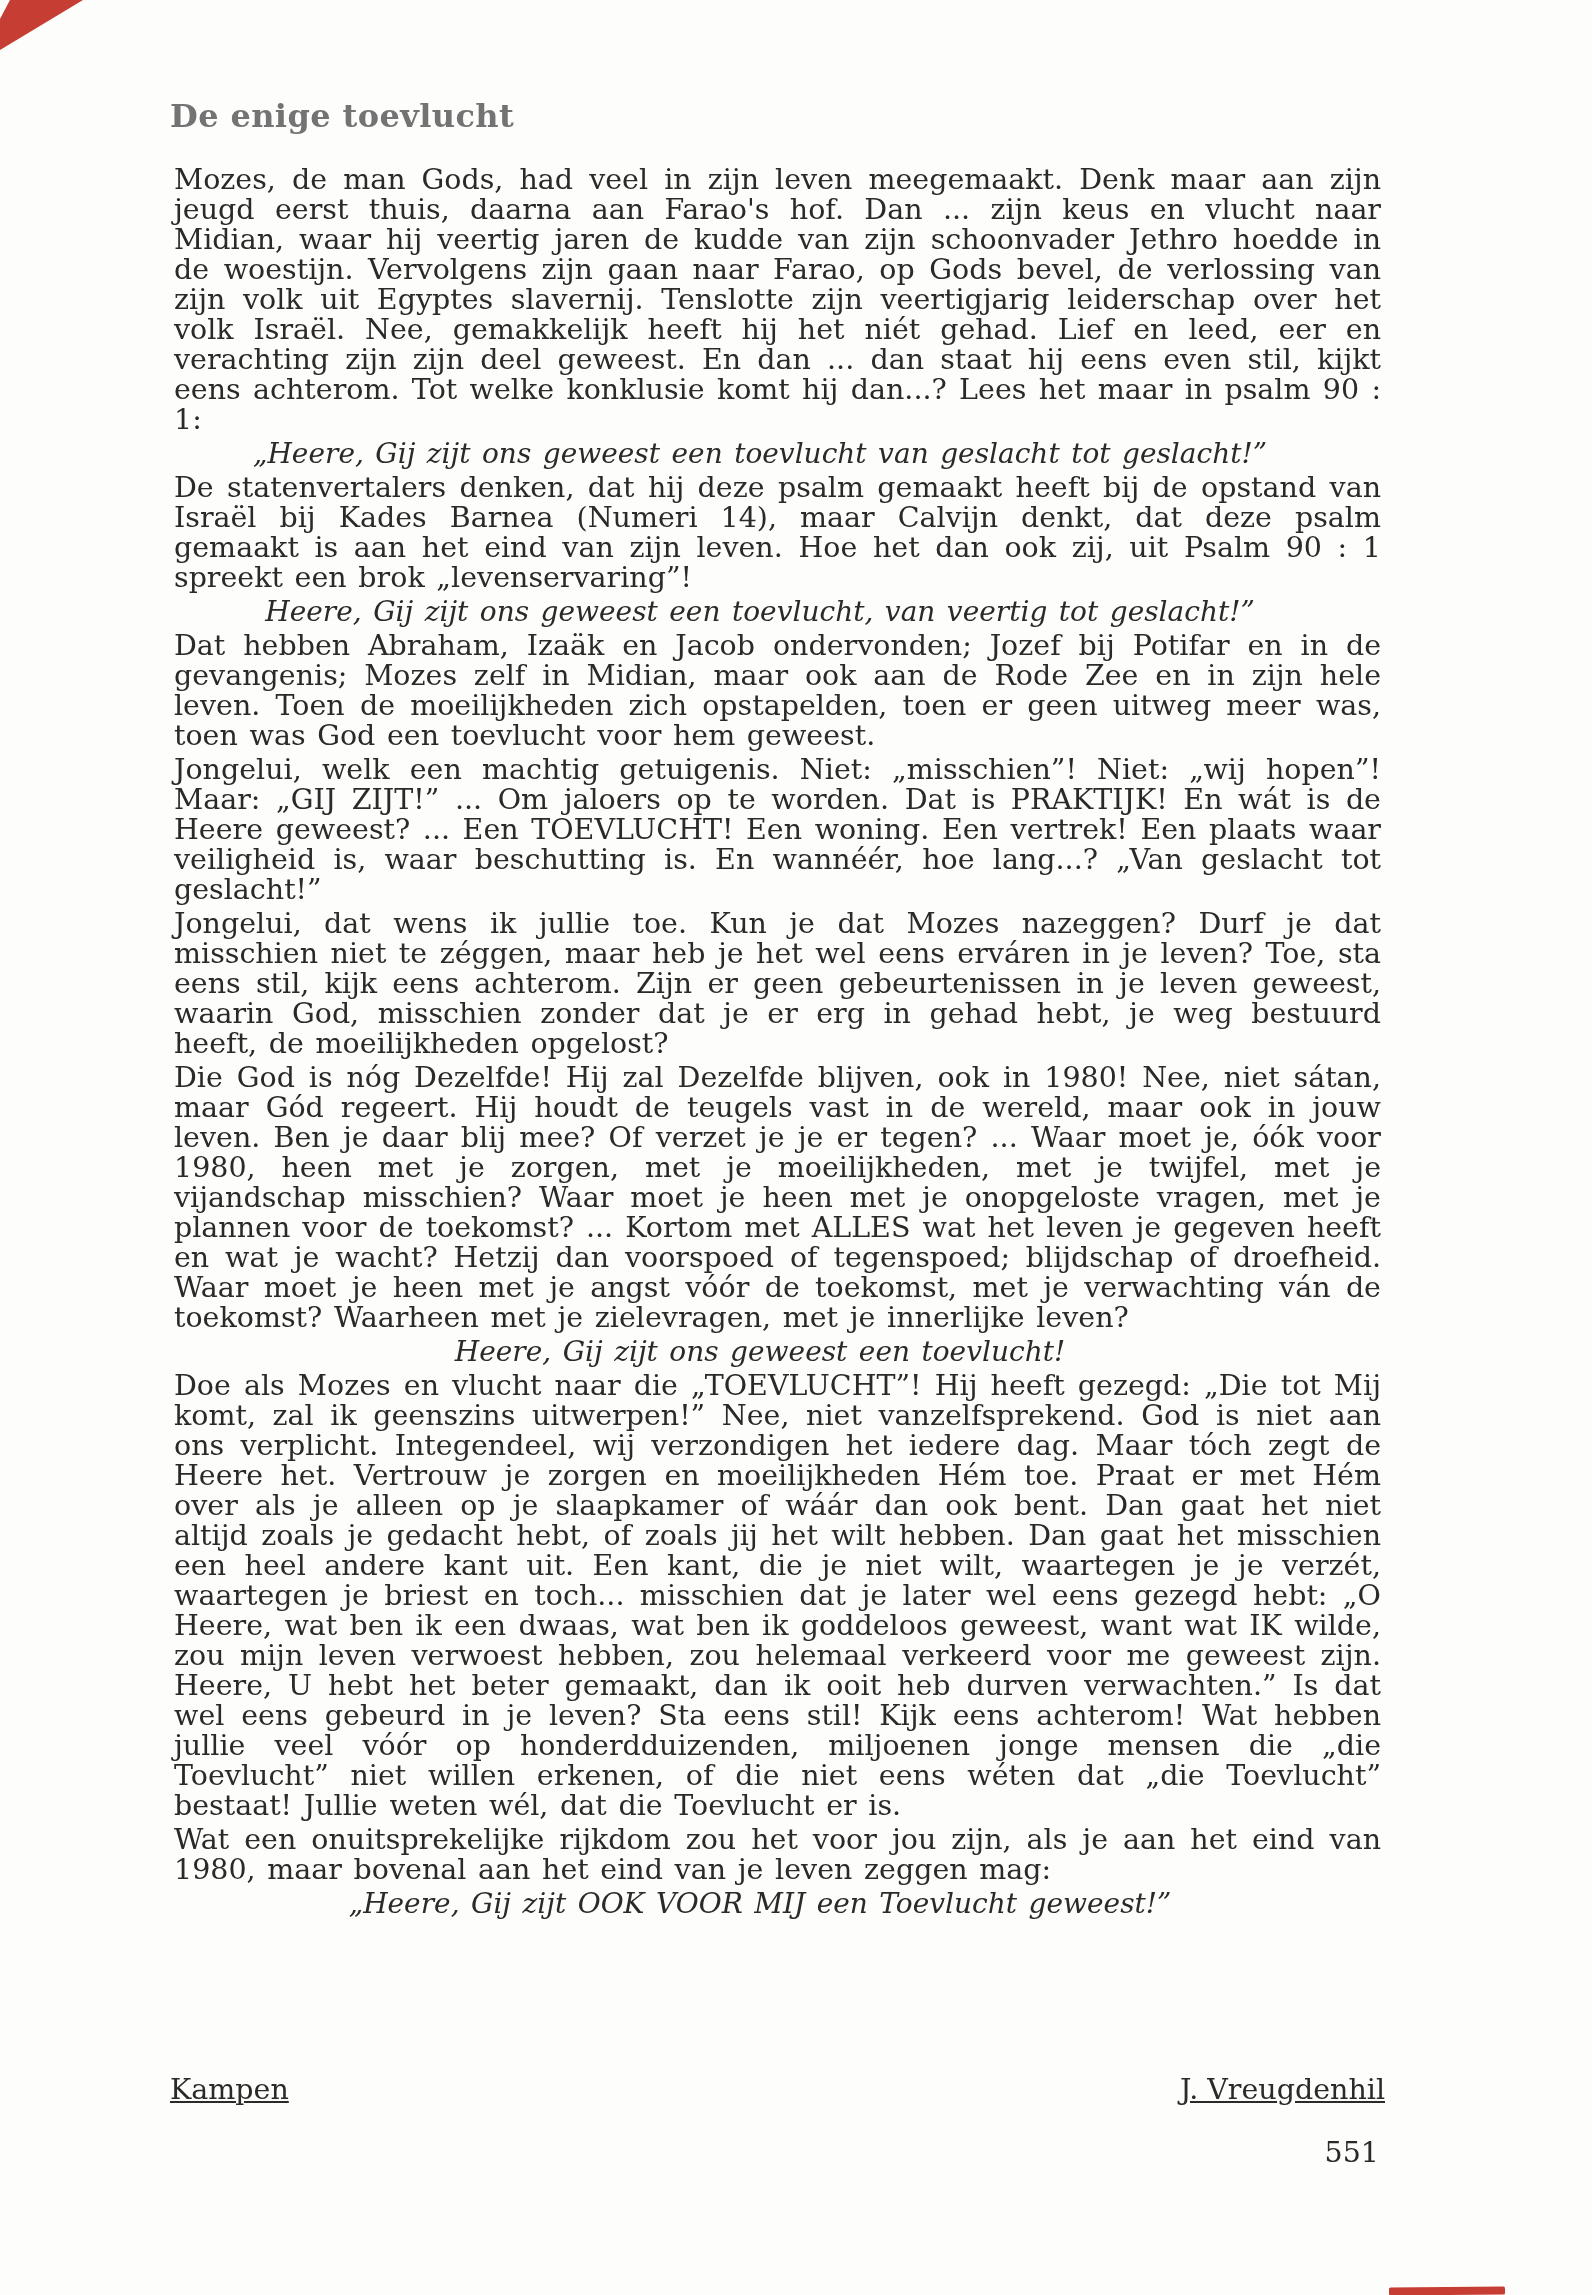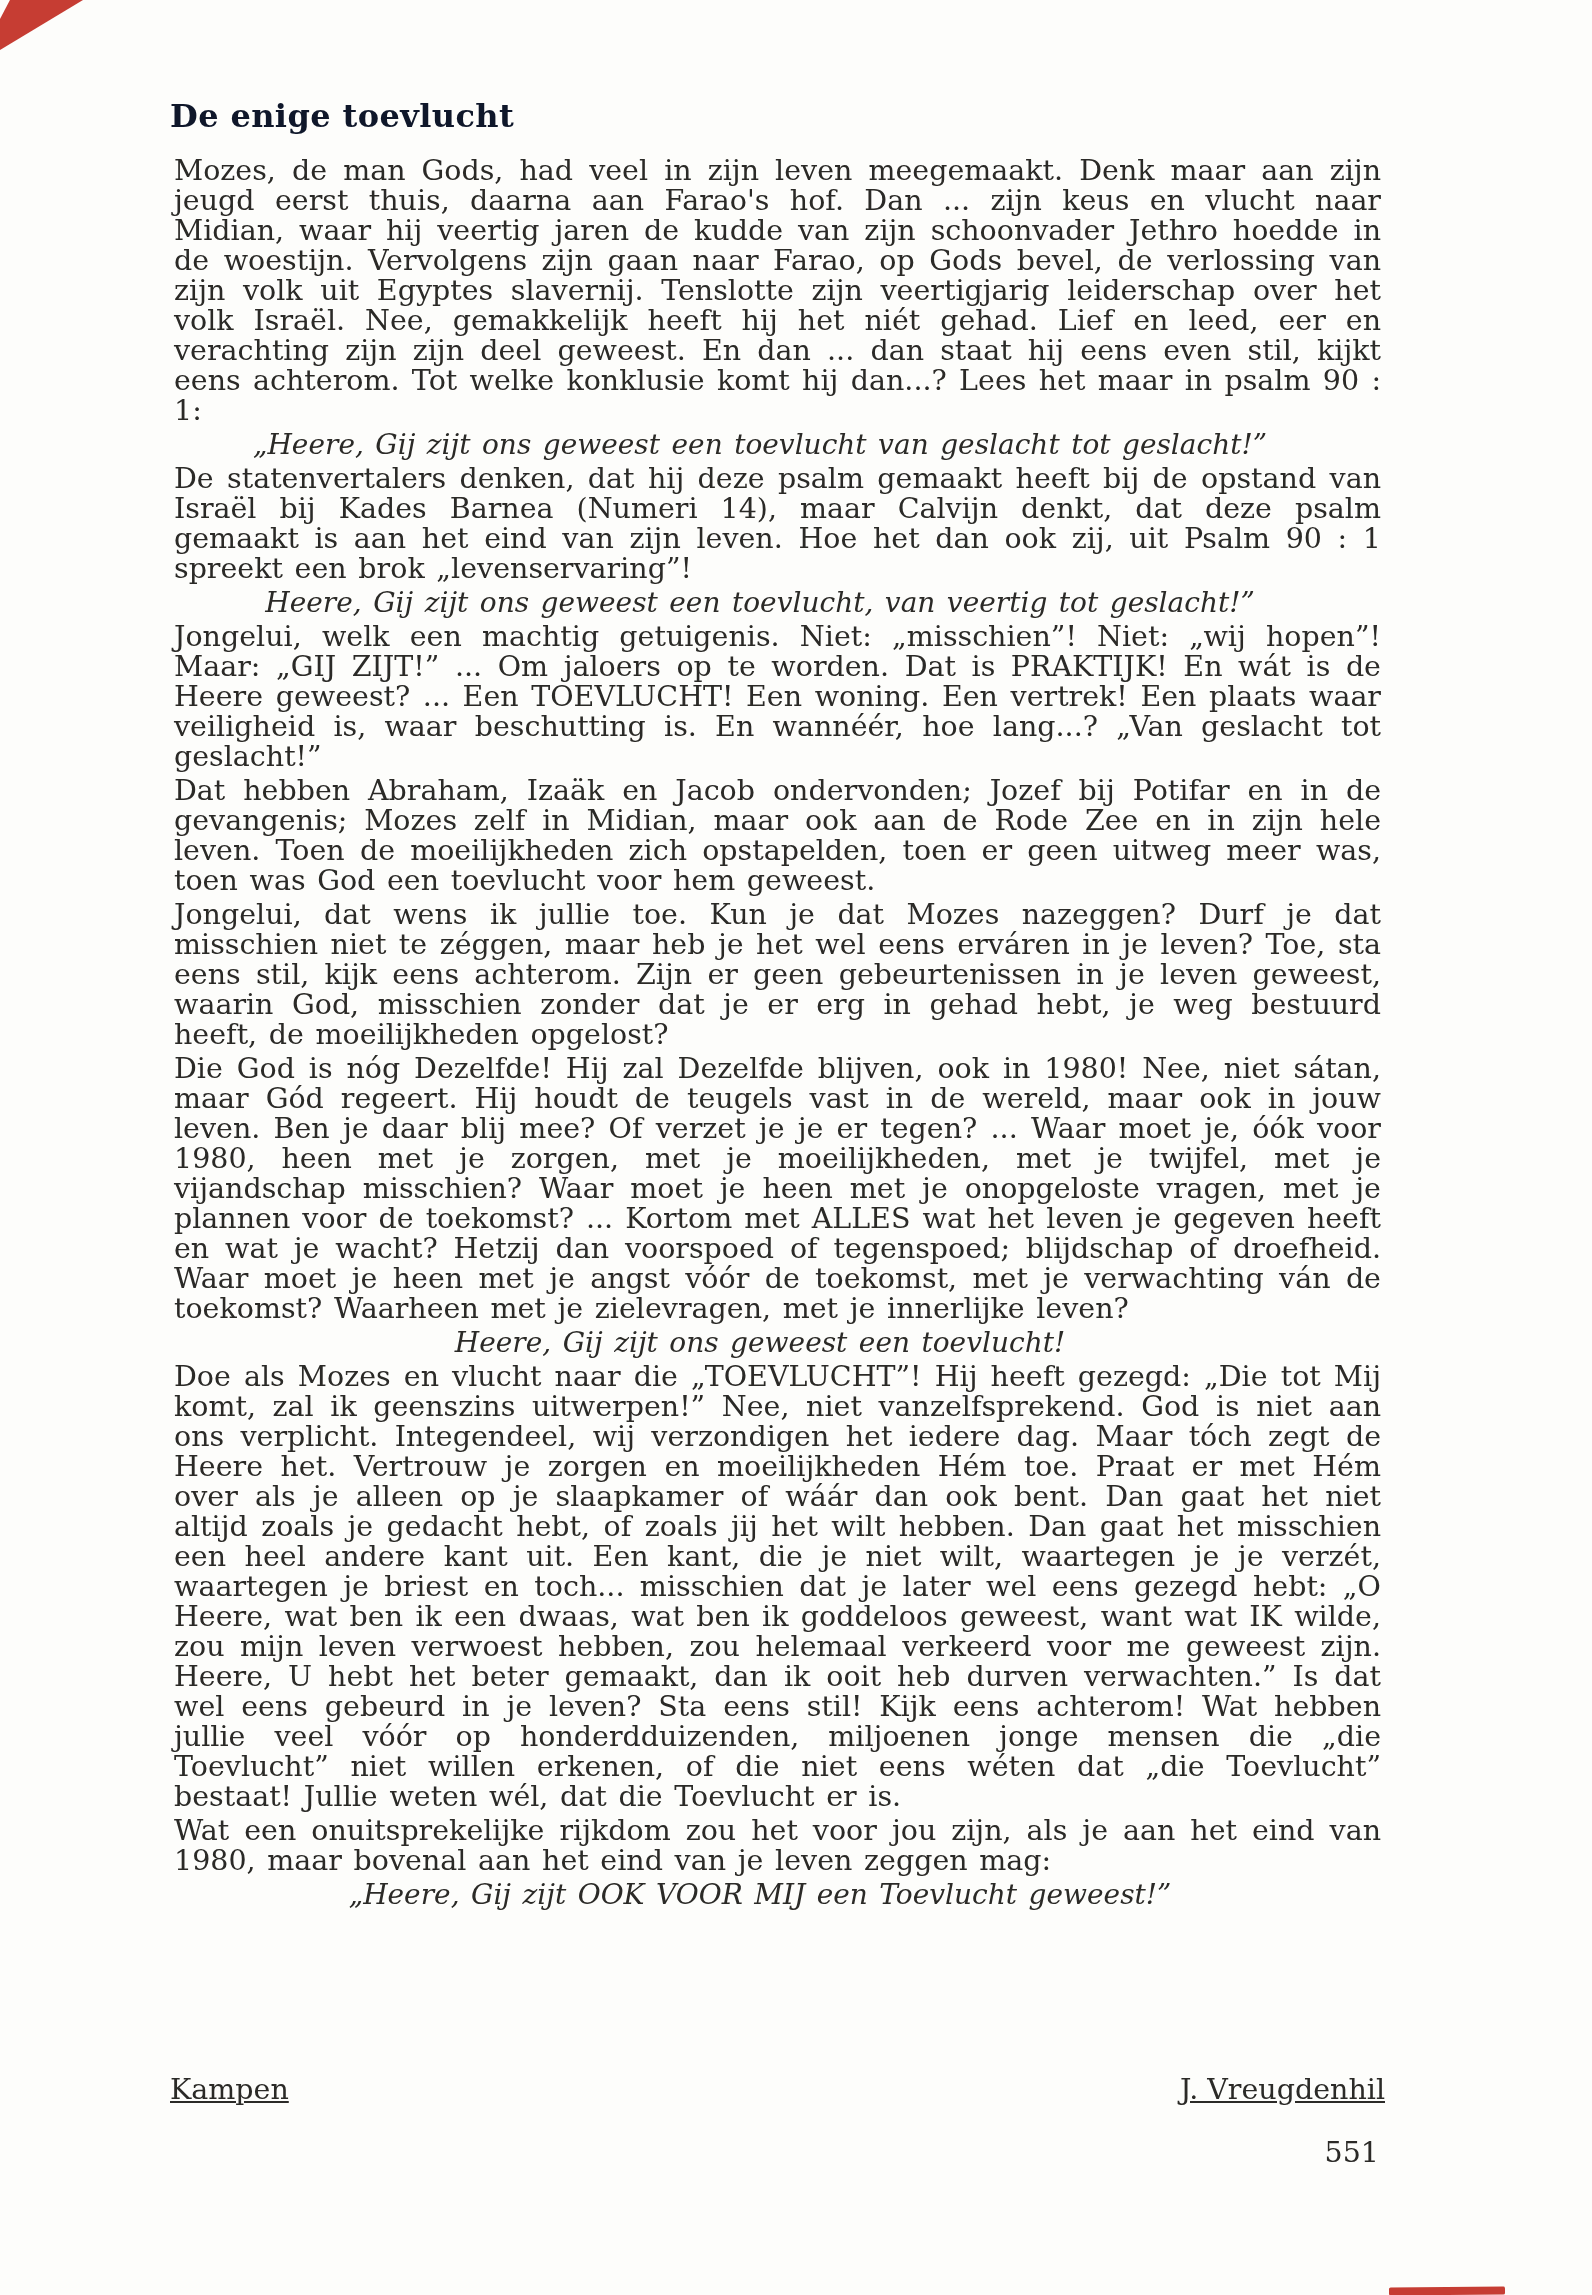--- a/index.html
+++ b/index.html
@@ -10,21 +10,21 @@
     overflow:hidden;
     font-family:"DejaVu Serif", serif;
     color:#2b2a27;
   }
   .text-col{
     position:absolute;
     left:170px;top:97px;width:1215px;
   }
   .article-title{
     font-size:32px;line-height:38px;font-weight:bold;
-    margin:0 0 21px 0;letter-spacing:0.4px;color:#0f172a;
+    margin:0 0 30px 0;letter-spacing:0.4px;color:#737373;
   }
   .section-heading{
     font-size:33px;line-height:40px;font-weight:bold;
     margin:43px 0 31px 0;letter-spacing:0.4px;color:#262522;
   }
   .para{
     font-size:28.5px;line-height:30px;
     text-align:justify;text-justify:inter-word;
     word-spacing:2.6px;
     margin:4px;
@@ -61,22 +61,22 @@
 <div class="page">
 
   <div class="corner-mark-tl" style="background: rgb(198, 61, 51);"></div>
 
   <div class="text-col">
     <h1 class="article-title">De enige toevlucht</h1>
     <p class="para">Mozes, de man Gods, had veel in zijn leven meegemaakt. Denk maar aan zijn jeugd eerst thuis, daarna aan Farao's hof. Dan ... zijn keus en vlucht naar Midian, waar hij veertig jaren de kudde van zijn schoonvader Jethro hoedde in de woestijn. Vervolgens zijn gaan naar Farao, op Gods bevel, de verlossing van zijn volk uit Egyptes slavernij. Tenslotte zijn veertigjarig leiderschap over het volk Israël. Nee, gemakkelijk heeft hij het niét gehad. Lief en leed, eer en verachting zijn zijn deel geweest. En dan ... dan staat hij eens even stil, kijkt eens achterom. Tot welke konklusie komt hij dan...? Lees het maar in psalm 90 : 1:</p>
     <div class="quote">„Heere, Gij zijt ons geweest een toevlucht van geslacht tot geslacht!”</div>
     <p class="para">De statenvertalers denken, dat hij deze psalm gemaakt heeft bij de opstand van Israël bij Kades Barnea (Numeri 14), maar Calvijn denkt, dat deze psalm gemaakt is aan het eind van zijn leven. Hoe het dan ook zij, uit Psalm 90 : 1 spreekt een brok „levenservaring”!</p>
     <div class="quote">Heere, Gij zijt ons geweest een toevlucht, van veertig tot geslacht!”</div>
+    <p class="para">Dat hebben Abraham, Izaäk en Jacob ondervonden; Jozef bij Potifar en in de gevangenis; Mozes zelf in Midian, maar ook aan de Rode Zee en in zijn hele leven. Toen de moeilijkheden zich opstapelden, toen er geen uitweg meer was, toen was God een toevlucht voor hem geweest.</p>
     <p class="para">Jongelui, welk een machtig getuigenis. Niet: „misschien”! Niet: „wij hopen”! Maar: „GIJ ZIJT!” ... Om jaloers op te worden. Dat is PRAKTIJK! En wát is de Heere geweest? ... Een TOEVLUCHT! Een woning. Een vertrek! Een plaats waar veiligheid is, waar beschutting is. En wannéér, hoe lang...? „Van geslacht tot geslacht!”</p>
-    <p class="para">Dat hebben Abraham, Izaäk en Jacob ondervonden; Jozef bij Potifar en in de gevangenis; Mozes zelf in Midian, maar ook aan de Rode Zee en in zijn hele leven. Toen de moeilijkheden zich opstapelden, toen er geen uitweg meer was, toen was God een toevlucht voor hem geweest.</p>
     <p class="para">Jongelui, dat wens ik jullie toe. Kun je dat Mozes nazeggen? Durf je dat misschien niet te zéggen, maar heb je het wel eens erváren in je leven? Toe, sta eens stil, kijk eens achterom. Zijn er geen gebeurtenissen in je leven geweest, waarin God, misschien zonder dat je er erg in gehad hebt, je weg bestuurd heeft, de moeilijkheden opgelost?</p>
     <p class="para">Die God is nóg Dezelfde! Hij zal Dezelfde blijven, ook in 1980! Nee, niet sátan, maar Gód regeert. Hij houdt de teugels vast in de wereld, maar ook in jouw leven. Ben je daar blij mee? Of verzet je je er tegen? ... Waar moet je, óók voor 1980, heen met je zorgen, met je moeilijkheden, met je twijfel, met je vijandschap misschien? Waar moet je heen met je onopgeloste vragen, met je plannen voor de toekomst? ... Kortom met ALLES wat het leven je gegeven heeft en wat je wacht? Hetzij dan voorspoed of tegenspoed; blijdschap of droefheid. Waar moet je heen met je angst vóór de toekomst, met je verwachting ván de toekomst? Waarheen met je zielevragen, met je innerlijke leven?</p>
     <div class="quote">Heere, Gij zijt ons geweest een toevlucht!</div>
     <p class="para">Doe als Mozes en vlucht naar die „TOEVLUCHT”! Hij heeft gezegd: „Die tot Mij komt, zal ik geenszins uitwerpen!” Nee, niet vanzelfsprekend. God is niet aan ons verplicht. Integendeel, wij verzondigen het iedere dag. Maar tóch zegt de Heere het. Vertrouw je zorgen en moeilijkheden Hém toe. Praat er met Hém over als je alleen op je slaapkamer of wáár dan ook bent. Dan gaat het niet altijd zoals je gedacht hebt, of zoals jij het wilt hebben. Dan gaat het misschien een heel andere kant uit. Een kant, die je niet wilt, waartegen je je verzét, waartegen je briest en toch... misschien dat je later wel eens gezegd hebt: „O Heere, wat ben ik een dwaas, wat ben ik goddeloos geweest, want wat IK wilde, zou mijn leven verwoest hebben, zou helemaal verkeerd voor me geweest zijn. Heere, U hebt het beter gemaakt, dan ik ooit heb durven verwachten.” Is dat wel eens gebeurd in je leven? Sta eens stil! Kijk eens achterom! Wat hebben jullie veel vóór op honderdduizenden, miljoenen jonge mensen die „die Toevlucht” niet willen erkenen, of die niet eens wéten dat „die Toevlucht” bestaat! Jullie weten wél, dat die Toevlucht er is.</p>
     <p class="para">Wat een onuitsprekelijke rijkdom zou het voor jou zijn, als je aan het eind van 1980, maar bovenal aan het eind van je leven zeggen mag:</p>
     <div class="quote">„Heere, Gij zijt OOK VOOR MIJ een Toevlucht geweest!”</div>
   </div>
 
   <div class="sig-row">
     <span>Kampen</span>

